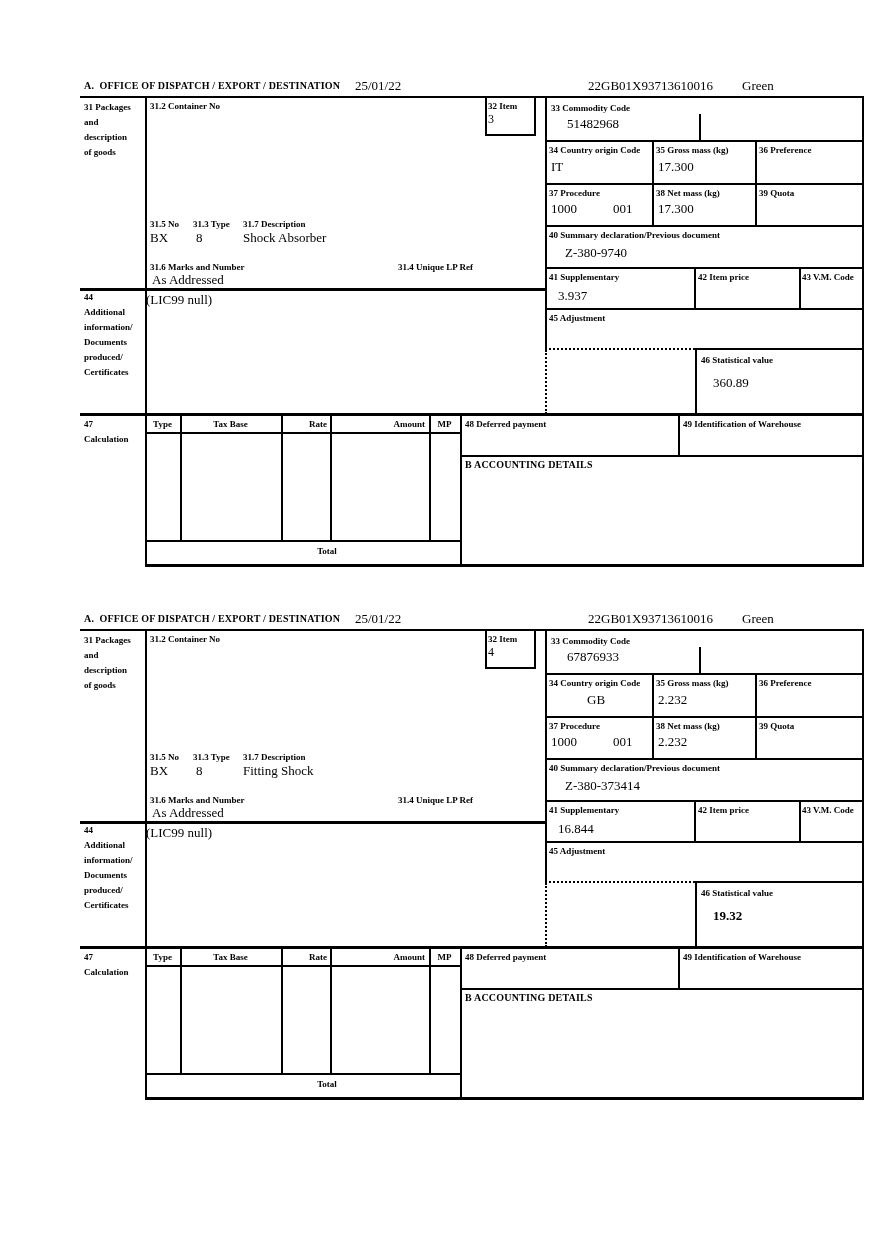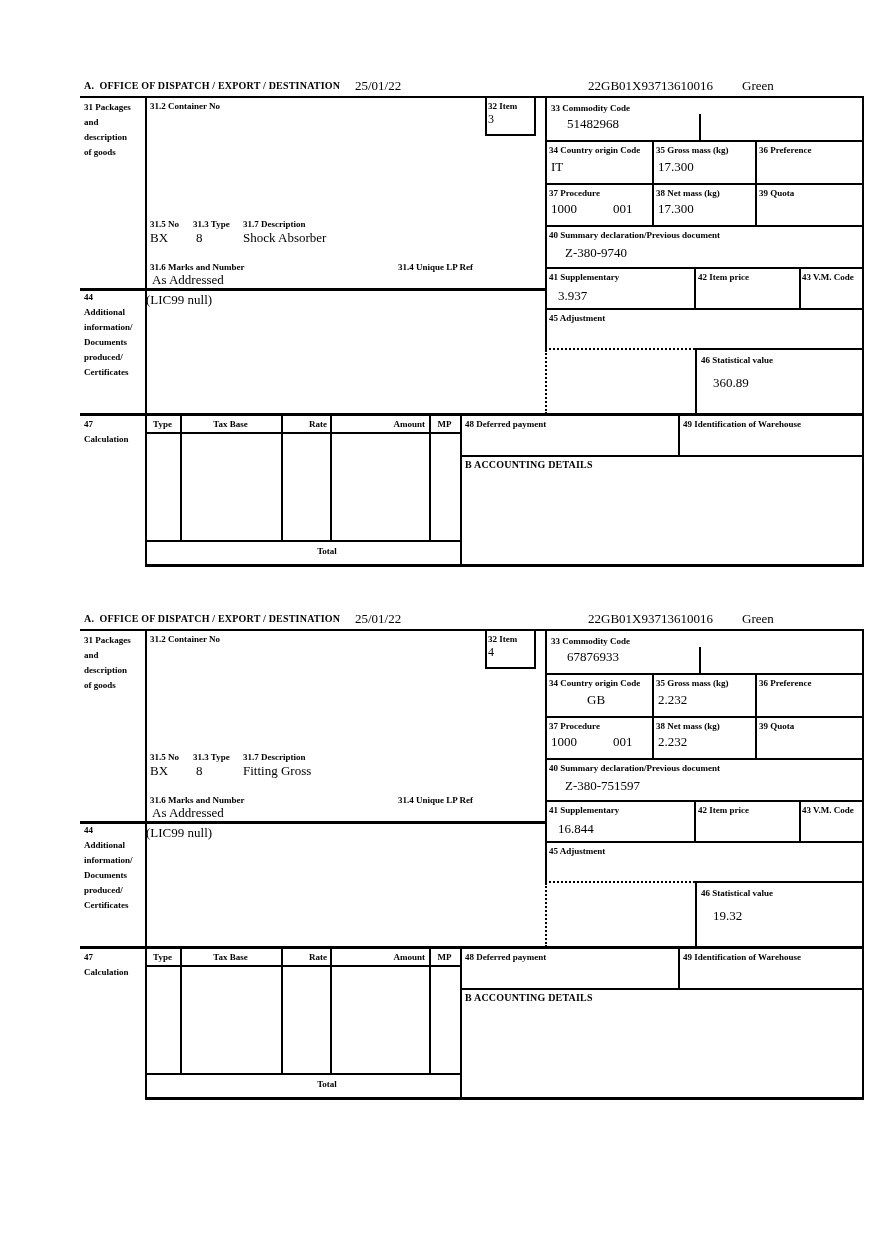--- a/index.html
+++ b/index.html
@@ -171,21 +171,21 @@
   <div class="vline" style="left:454px; top:18px; height:40px;"></div>
   <div class="hline" style="left:405px; top:56px; width:51px;"></div>
   <div class="lbl" style="left:408px; top:21px;">32 Item</div>
   <div class="val sm" style="left:408px; top:34px;">4</div>
 
   <div class="lbl" style="left:70px; top:139px;">31.5 No</div>
   <div class="lbl" style="left:113px; top:139px;">31.3 Type</div>
   <div class="lbl" style="left:163px; top:139px;">31.7 Description</div>
   <div class="val" style="left:70px; top:152px;">BX</div>
   <div class="val" style="left:116px; top:152px;">8</div>
-  <div class="val" style="left:163px; top:152px;">Fitting Gross</div>
+  <div class="val" style="left:163px; top:152px;">Fitting Shock</div>
 
   <div class="lbl" style="left:70px; top:182px;">31.6 Marks and Number</div>
   <div class="lbl" style="left:318px; top:182px;">31.4 Unique LP Ref</div>
   <div class="val" style="left:72px; top:194px;">As Addressed</div>
   <div class="val" style="left:66px; top:214px;">(LIC99 null)</div>
 
   <div class="vline" style="left:465px; top:18px; height:254px;"></div>
   <div class="lbl" style="left:471px; top:23px;">33 Commodity Code</div>
   <div class="val" style="left:487px; top:38px;">67876933</div>
   <div class="vline" style="left:619px; top:36px; height:26px;"></div>
@@ -204,38 +204,38 @@
   <div class="val" style="left:471px; top:123px;">1000</div>
   <div class="val" style="left:533px; top:123px;">001</div>
   <div class="vline" style="left:572px; top:105px; height:42px;"></div>
   <div class="lbl" style="left:576px; top:108px;">38 Net mass (kg)</div>
   <div class="val" style="left:578px; top:123px;">2.232</div>
   <div class="vline" style="left:675px; top:105px; height:42px;"></div>
   <div class="lbl" style="left:679px; top:108px;">39 Quota</div>
   <div class="hline" style="left:465px; top:147px; width:317px;"></div>
 
   <div class="lbl" style="left:469px; top:150px;">40 Summary declaration/Previous document</div>
-  <div class="val" style="left:485px; top:167px;">Z-380-751597</div>
+  <div class="val" style="left:485px; top:167px;">Z-380-373414</div>
   <div class="hline" style="left:465px; top:189px; width:317px;"></div>
 
   <div class="lbl" style="left:469px; top:192px;">41 Supplementary</div>
   <div class="val" style="left:478px; top:210px;">16.844</div>
   <div class="vline" style="left:614px; top:189px; height:41px;"></div>
   <div class="lbl" style="left:618px; top:192px;">42 Item price</div>
   <div class="vline" style="left:719px; top:189px; height:41px;"></div>
   <div class="lbl" style="left:722px; top:192px;">43 V.M. Code</div>
   <div class="hline" style="left:465px; top:230px; width:317px;"></div>
 
   <div class="lbl" style="left:469px; top:233px;">45 Adjustment</div>
   <div class="dash-h" style="left:465px; top:270px; width:150px;"></div>
   <div class="dash-v" style="left:465px; top:272px; height:64px;"></div>
   <div class="hline" style="left:615px; top:270px; width:169px;"></div>
   <div class="vline" style="left:615px; top:270px; height:66px;"></div>
   <div class="lbl" style="left:621px; top:275px;">46 Statistical value</div>
-  <div class="val" style="left:633px; top:297px;">19.32</div>
+  <div class="val" style="left:633px; top:297px;font-weight:bold;">19.32</div>
 
   <div class="vline" style="left:100px; top:335px; height:127px;"></div>
   <div class="vline" style="left:201px; top:335px; height:127px;"></div>
   <div class="vline" style="left:250px; top:335px; height:127px;"></div>
   <div class="vline" style="left:349px; top:335px; height:127px;"></div>
   <div class="vline" style="left:380px; top:335px; height:151px;"></div>
   <div class="hline" style="left:65px; top:354px; width:315px;"></div>
   <div class="hline" style="left:65px; top:462px; width:315px;"></div>
   <div class="lbl ctr" style="left:65px; top:339px; width:35px;">Type</div>
   <div class="lbl ctr" style="left:100px; top:339px; width:101px;">Tax Base</div>

